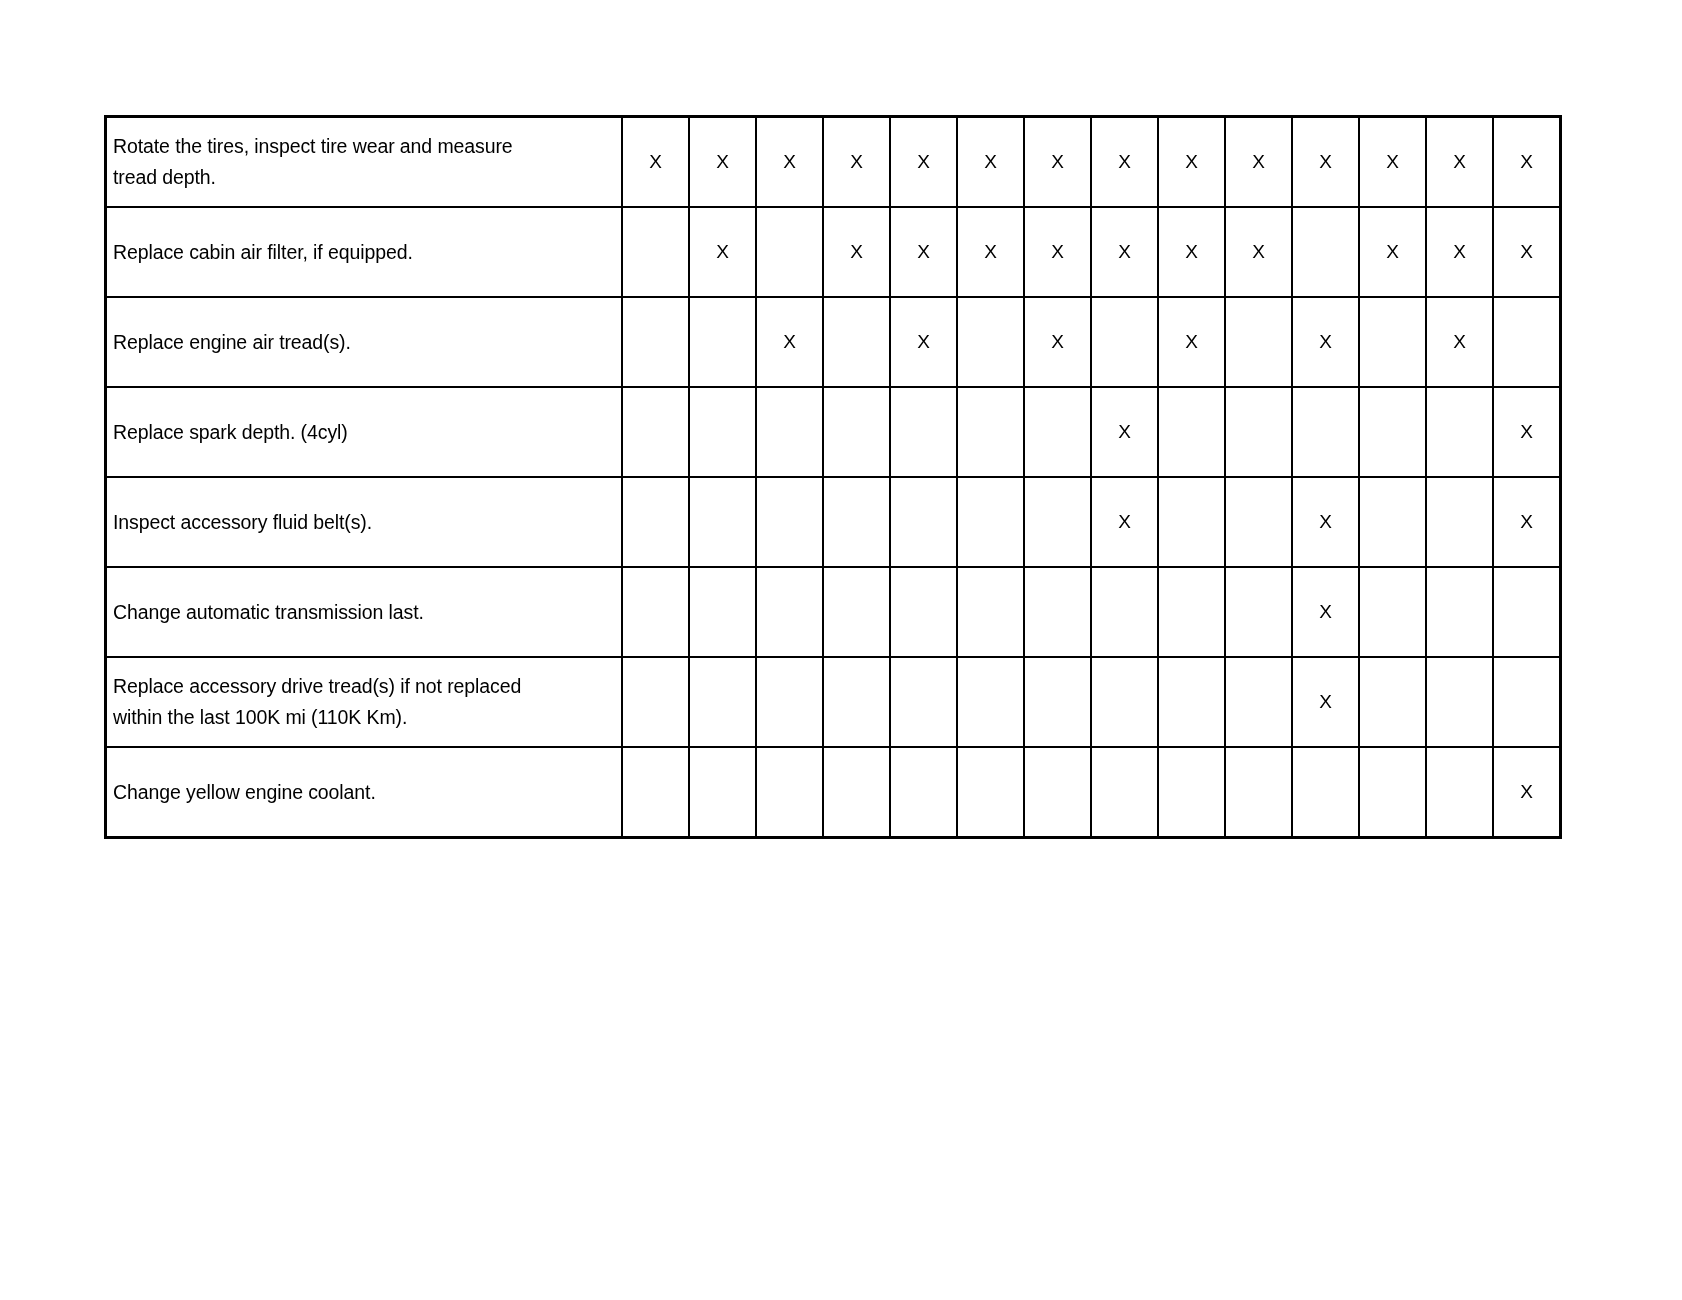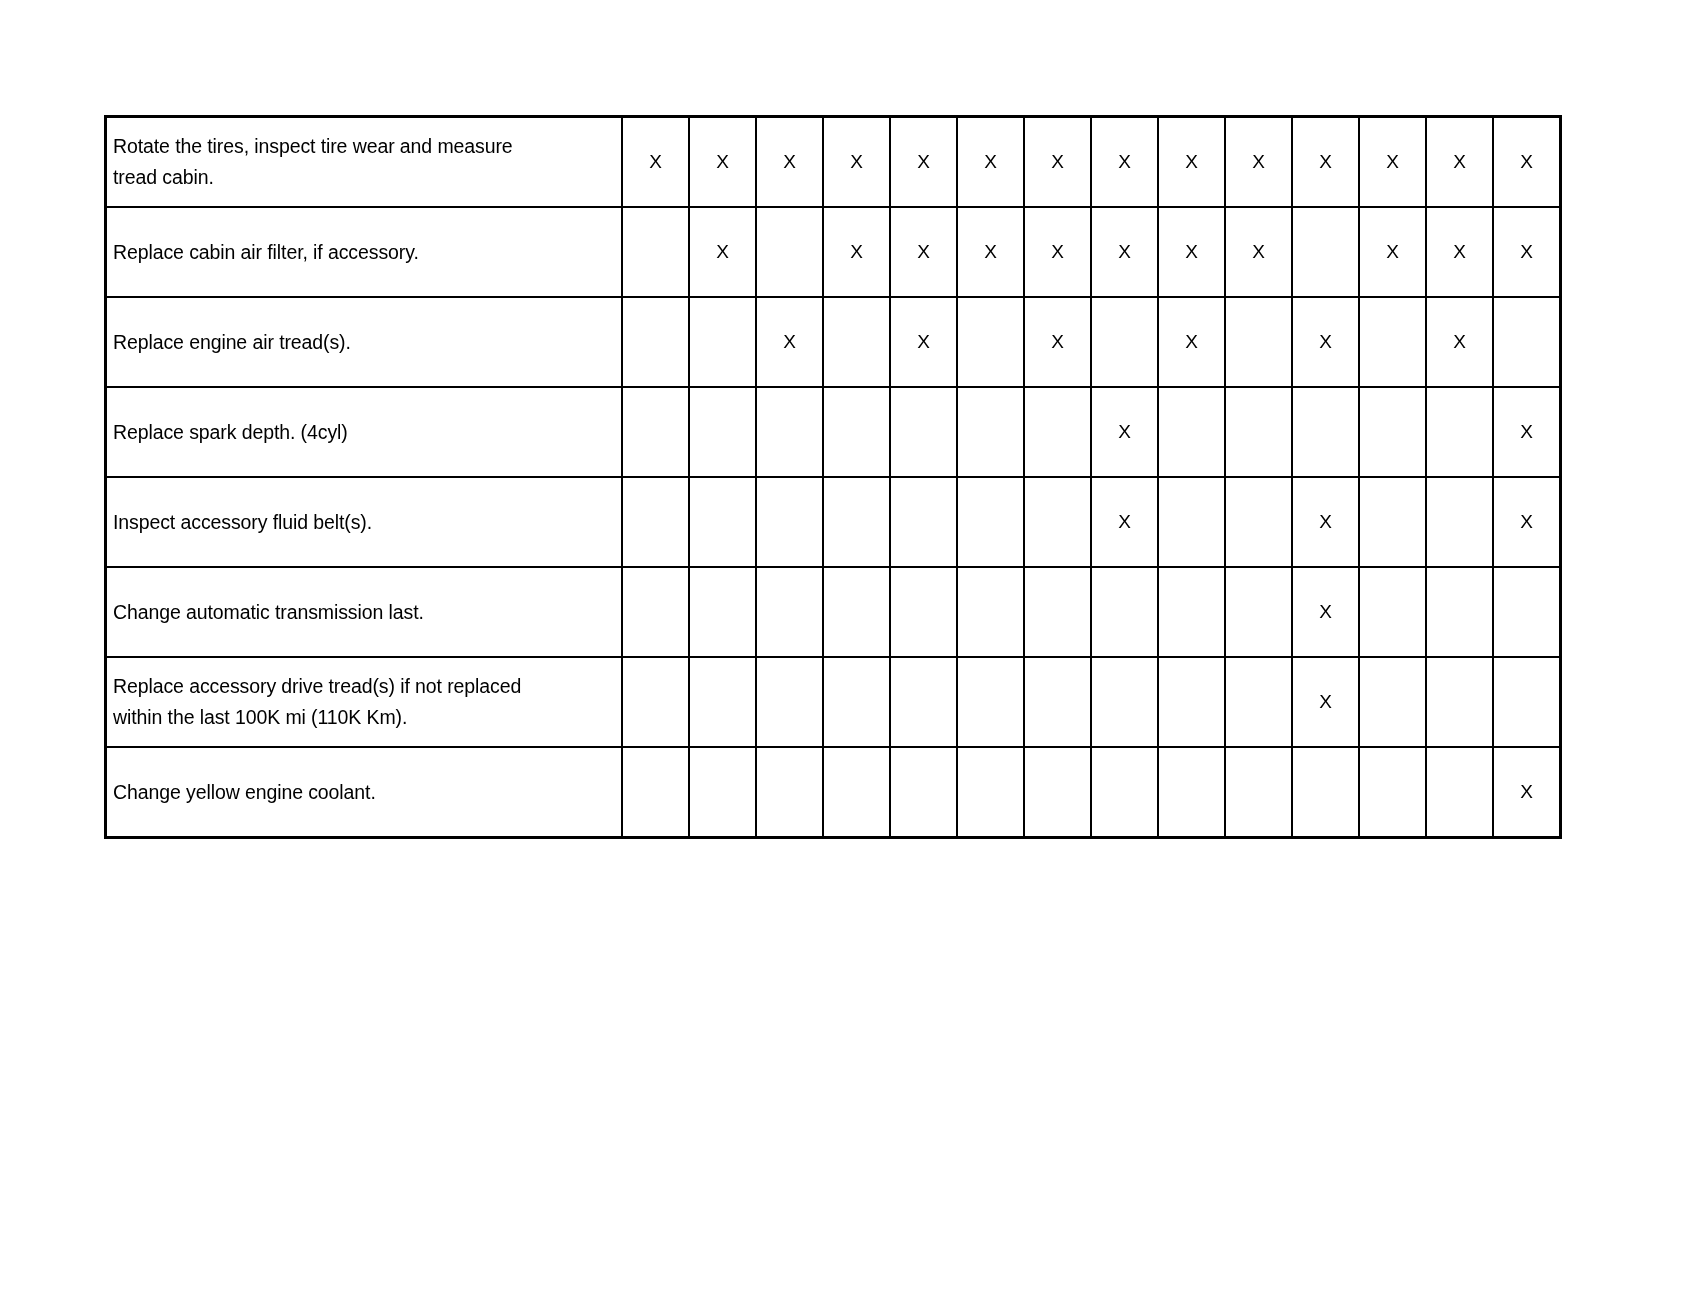--- a/index.html
+++ b/index.html
@@ -57,38 +57,38 @@
     }
   </style>
 </head>
 <body>
 
 <div class="page">
   <table class="schedule">
     <tbody id="schedule-body">
 
       <tr>
-        <td class="task"><span>Rotate the tires, inspect tire wear and measure</span><br><span>tread cabin.</span></td>
-        <td class="mark"><span class="x-mark">X</span></td>
-        <td class="mark"><span class="x-mark">X</span></td>
-        <td class="mark"><span class="x-mark">X</span></td>
-        <td class="mark"><span class="x-mark">X</span></td>
-        <td class="mark"><span class="x-mark">X</span></td>
-        <td class="mark"><span class="x-mark">X</span></td>
-        <td class="mark"><span class="x-mark">X</span></td>
-        <td class="mark"><span class="x-mark">X</span></td>
-        <td class="mark"><span class="x-mark">X</span></td>
-        <td class="mark"><span class="x-mark">X</span></td>
-        <td class="mark"><span class="x-mark">X</span></td>
-        <td class="mark"><span class="x-mark">X</span></td>
-        <td class="mark"><span class="x-mark">X</span></td>
-        <td class="mark"><span class="x-mark">X</span></td>
-      </tr>
-      <tr>
-        <td class="task"><span>Replace cabin air filter, if accessory.</span></td>
+        <td class="task"><span>Rotate the tires, inspect tire wear and measure</span><br><span>tread depth.</span></td>
+        <td class="mark"><span class="x-mark">X</span></td>
+        <td class="mark"><span class="x-mark">X</span></td>
+        <td class="mark"><span class="x-mark">X</span></td>
+        <td class="mark"><span class="x-mark">X</span></td>
+        <td class="mark"><span class="x-mark">X</span></td>
+        <td class="mark"><span class="x-mark">X</span></td>
+        <td class="mark"><span class="x-mark">X</span></td>
+        <td class="mark"><span class="x-mark">X</span></td>
+        <td class="mark"><span class="x-mark">X</span></td>
+        <td class="mark"><span class="x-mark">X</span></td>
+        <td class="mark"><span class="x-mark">X</span></td>
+        <td class="mark"><span class="x-mark">X</span></td>
+        <td class="mark"><span class="x-mark">X</span></td>
+        <td class="mark"><span class="x-mark">X</span></td>
+      </tr>
+      <tr>
+        <td class="task"><span>Replace cabin air filter, if equipped.</span></td>
         <td class="mark"><span class="x-mark"></span></td>
         <td class="mark"><span class="x-mark">X</span></td>
         <td class="mark"><span class="x-mark"></span></td>
         <td class="mark"><span class="x-mark">X</span></td>
         <td class="mark"><span class="x-mark">X</span></td>
         <td class="mark"><span class="x-mark">X</span></td>
         <td class="mark"><span class="x-mark">X</span></td>
         <td class="mark"><span class="x-mark">X</span></td>
         <td class="mark"><span class="x-mark">X</span></td>
         <td class="mark"><span class="x-mark">X</span></td>

